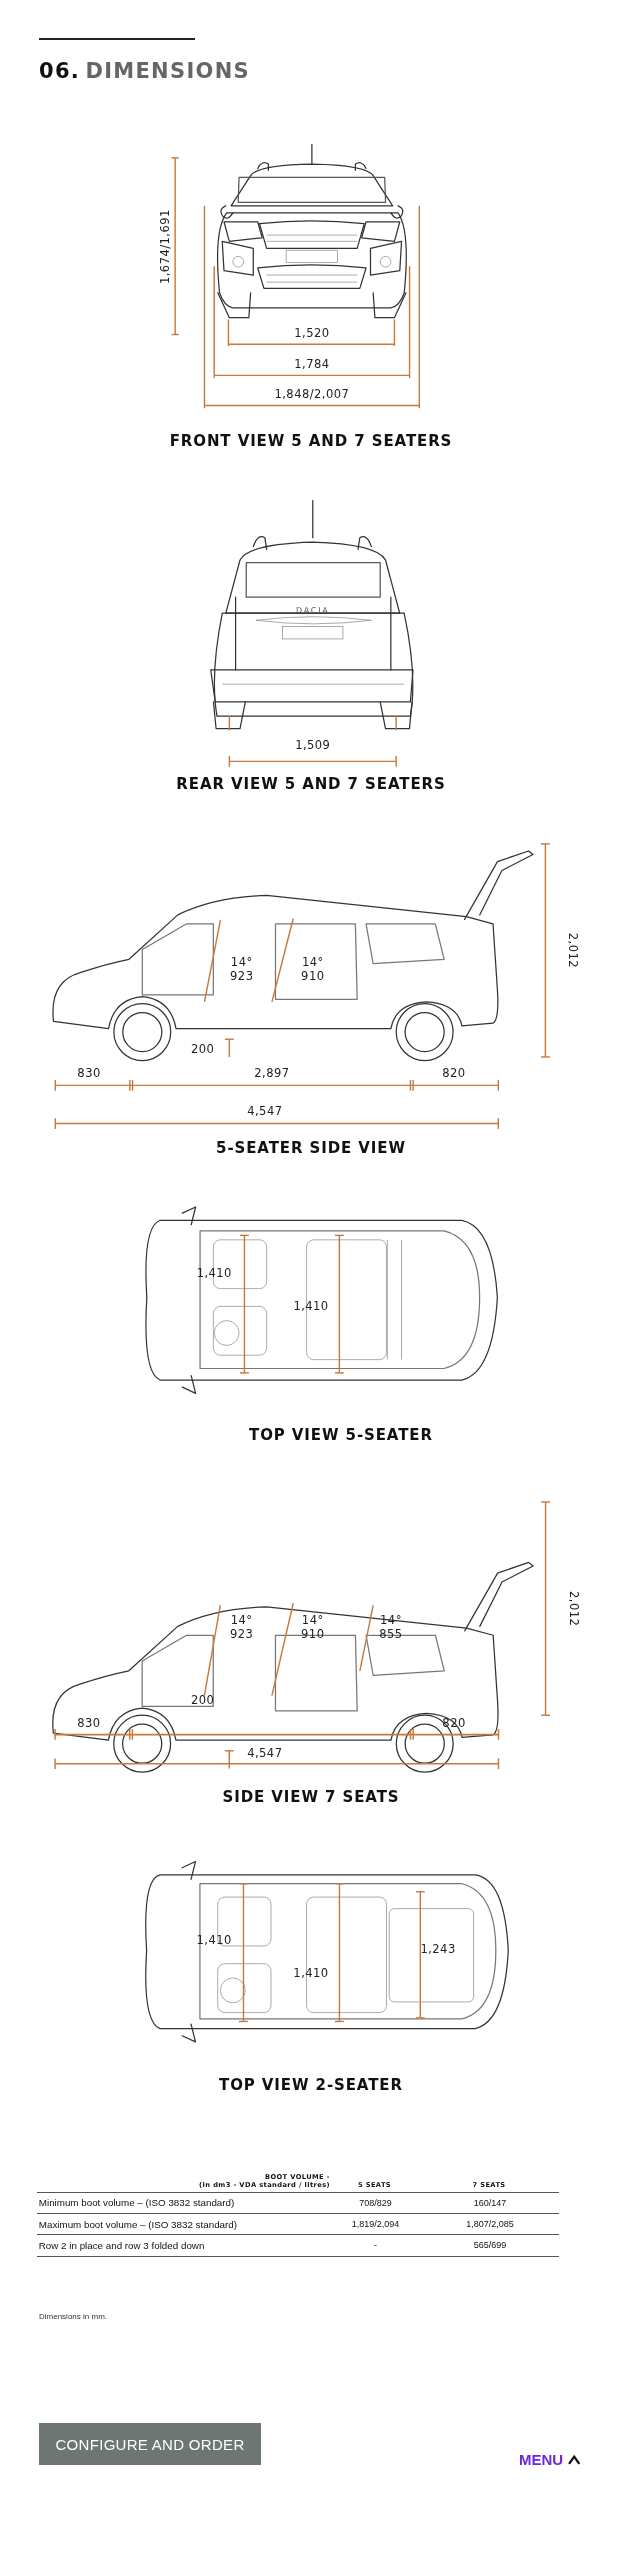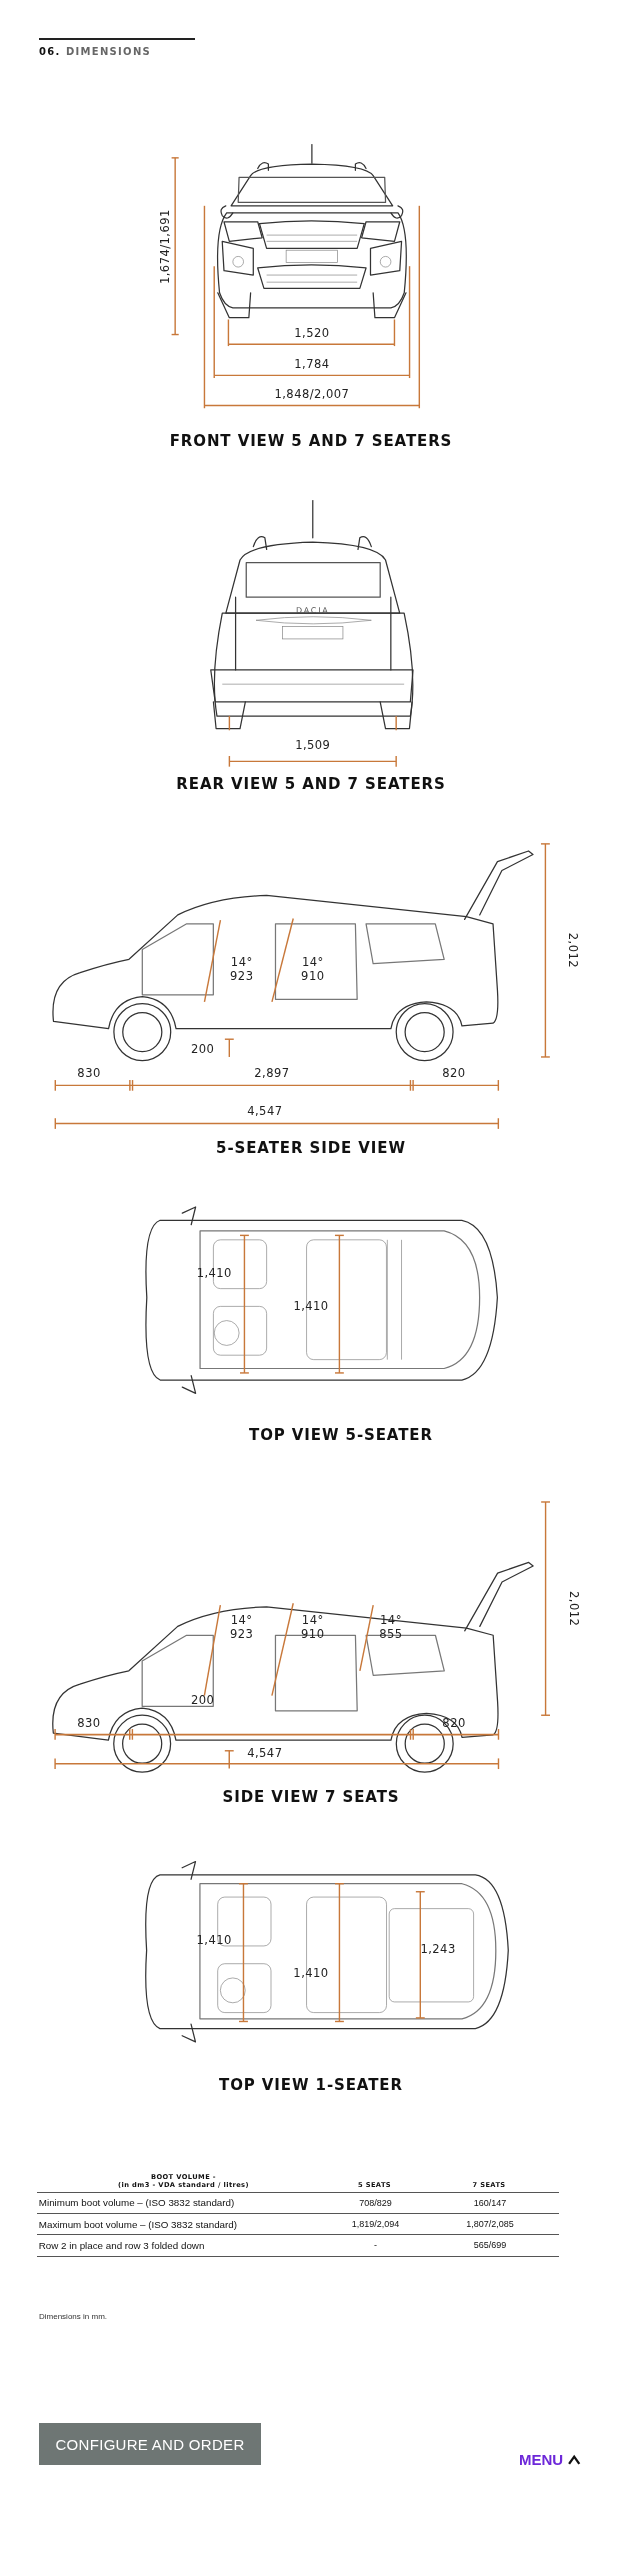--- a/index.html
+++ b/index.html
@@ -1,31 +1,31 @@
 <!DOCTYPE html>
 <html style="font-size:14.2px"><head>
 <meta charset="utf-8">
 <style>
   * { box-sizing: border-box; margin: 0; padding: 0; }
   html, body { width: 622px; background: #ffffff; }
   body { position: relative; height: 2576px; font-family: "DejaVu Sans", sans-serif; color: #111; overflow: hidden; }
   .abs { position: absolute; }
   .rule-top { left: 39px; top: 38px; width: 156px; height: 1.8px; background: #222; }
-  .section-title { left: 39px; top: 46px; font-size: 10px; font-weight: bold; letter-spacing: 1.3px; white-space: nowrap; }
+  .section-title { left: 39px; top: 59px; font-size: 21px; font-weight: bold; letter-spacing: 1.3px; white-space: nowrap; }
   .section-title .num { color: #111; }
   .section-title .name { color: #666; margin-left: 5.3px; }
   .view-title { left: 0; width: 622px; text-align: center; font-size: 15px; font-weight: bold; letter-spacing: 0.9px; color: #111; }
   svg.drawing { position: absolute; overflow: visible; }
   .car { fill: none; stroke: #333; stroke-width: 1.4; stroke-linejoin: round; stroke-linecap: round; }
   .car-thin { fill: none; stroke: #888; stroke-width: 0.8; }
   .dim { stroke: #c8783a; stroke-width: 1.6; fill: none; }
   .dim-label { font-family: "DejaVu Sans", sans-serif; font-size: 13px; fill: #222; letter-spacing: 0.5px; }
   
   .boot-table { left: 37px; top: 2173px; width: 522px; border-collapse: collapse; }
-  .boot-table th { font-size: 6.7px; font-weight: bold; letter-spacing: 0.4px; text-align: center; padding-bottom: 2.7px; border-bottom: 1.3px solid #555; vertical-align: bottom; }
+  .boot-table th { font-size: 6.7px; font-weight: bold; letter-spacing: 0.4px; text-align: right; padding-bottom: 2.7px; border-bottom: 1.3px solid #555; vertical-align: bottom; }
   .boot-table th.c { text-align: center; }
   .boot-table td { font-family: "Liberation Sans", sans-serif; font-size: 9.8px; height: 21.3px; border-bottom: 1.3px solid #555; padding-left: 1.8px; }
   .boot-table td.c { text-align: center; font-size: 9px; }
   .footnote { left: 39px; top: 2312px; font-family: "Liberation Sans", sans-serif; font-size: 8px; color: #333; }
   .cta { left: 39px; top: 2423px; width: 222px; height: 42px; background: #6e7674; color: #fff; font-family: "Liberation Sans", sans-serif; font-weight: normal; font-size: 15px; letter-spacing: 0.3px; display: flex; align-items: center; justify-content: center; border: none; }
   .menu { left: 519px; top: 2451px; font-family: "Liberation Sans", sans-serif; font-weight: bold; font-size: 15px; color: #6d28d9; display: flex; align-items: center; gap: 5.3px; }
 </style>
 </head>
 <body>
 
@@ -249,21 +249,21 @@
       <line x1="377" y1="2120" x2="387" y2="2120"></line>
       <line x1="377" y1="2275" x2="387" y2="2275"></line>
     <line x1="473" y1="2129" x2="473" y2="2271"></line>
       <line x1="468" y1="2129" x2="478" y2="2129"></line>
       <line x1="468" y1="2271" x2="478" y2="2271"></line>
   </g>
   <text class="dim-label" x="241" y="2188" text-anchor="middle">1,410</text>
   <text class="dim-label" x="350" y="2225" text-anchor="middle">1,410</text>
   <text class="dim-label" x="493" y="2198" text-anchor="middle">1,243</text>
 </svg>
-<div class="abs view-title" style="top:2076px;">TOP VIEW 1-SEATER</div>
+<div class="abs view-title" style="top:2076px;">TOP VIEW 2-SEATER</div>
 
 <table class="abs boot-table">
   <thead>
     <tr>
       <th style="width:293px;">
         <div>BOOT VOLUME -</div>
         <div style="font-weight:bold;">(in dm3 - VDA standard / litres)</div>
       </th>
       <th class="c" style="width:89px;">5 SEATS</th>
       <th class="c" style="width:140px;">7 SEATS</th>

